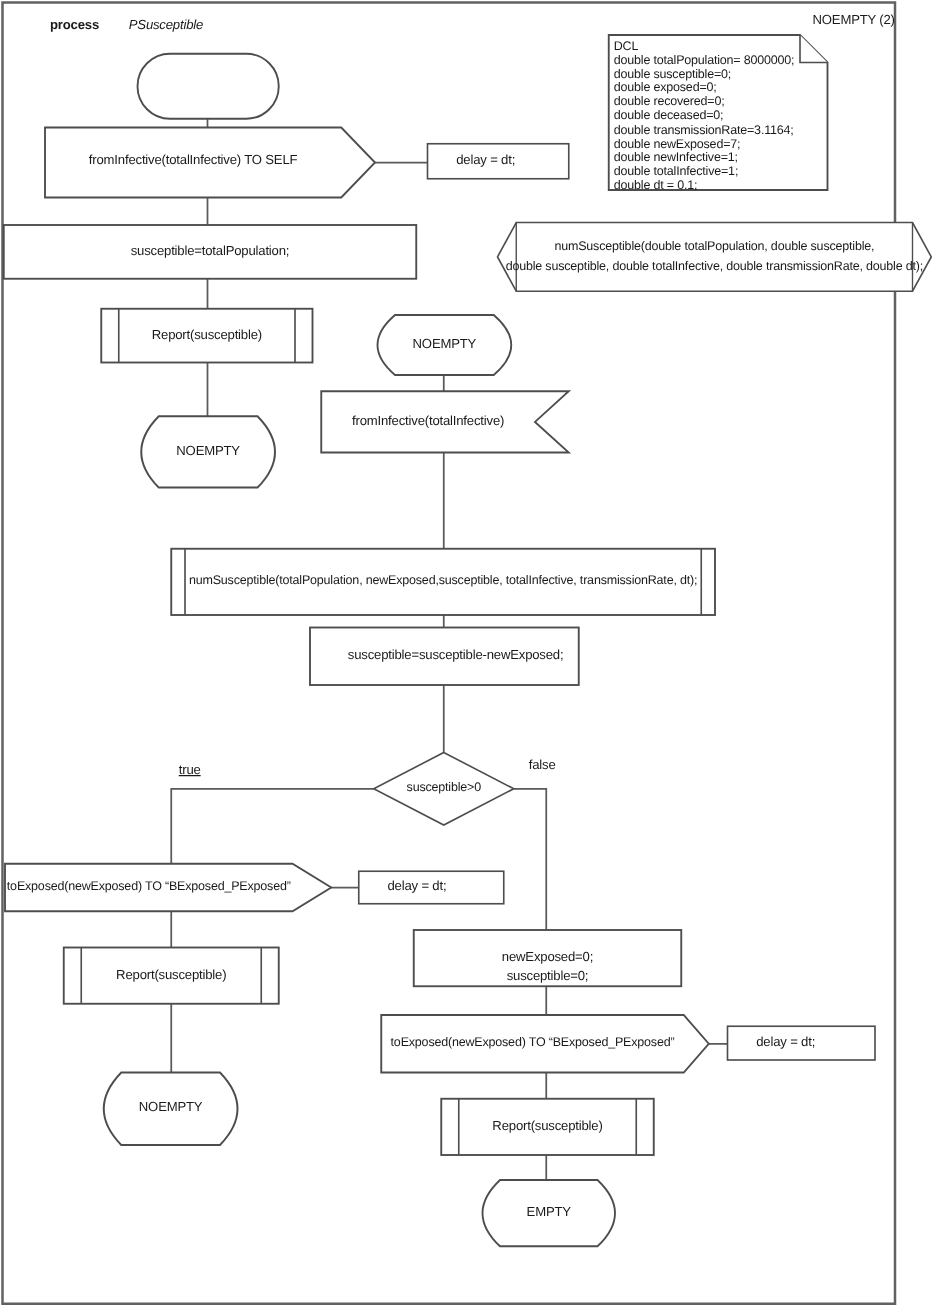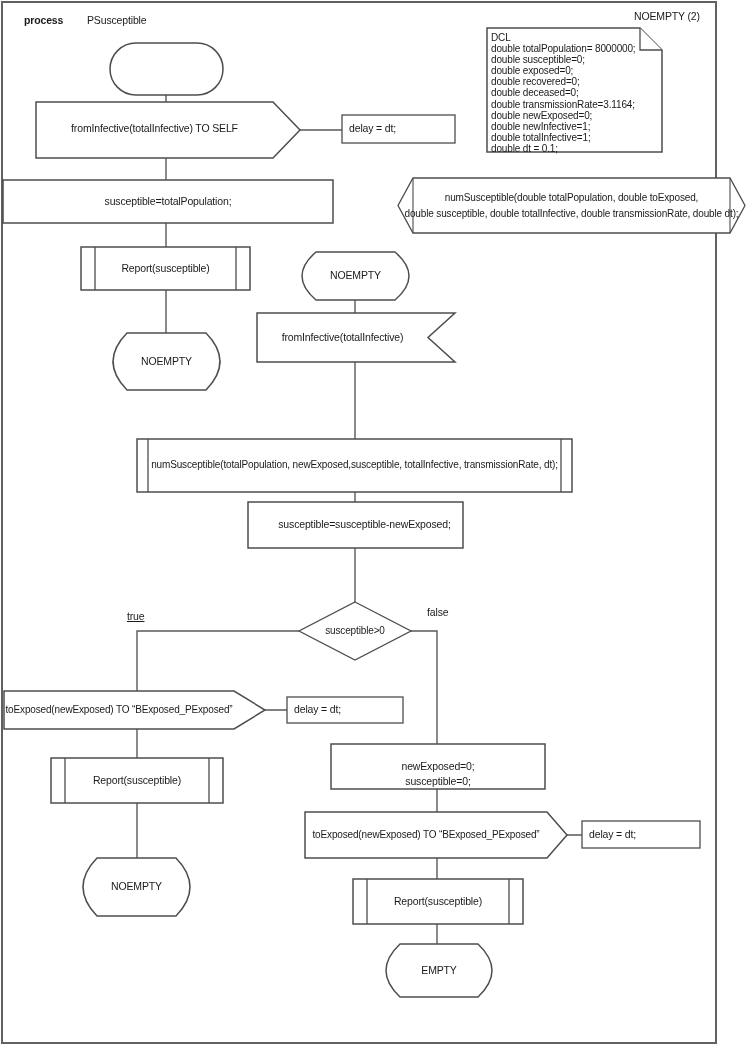--- a/index.html
+++ b/index.html
@@ -3,21 +3,21 @@
 <meta charset="utf-8">
 <style>
   html,body{margin:0;padding:0;background:#fff;}
   .page{position:relative;width:750px;height:1047px;background:#ffffff;
         font-family:"Liberation Sans",sans-serif;color:#1a1a1a;overflow:hidden;}
   .page svg{position:absolute;left:0;top:0;}
   .txt{position:absolute;display:flex;align-items:center;justify-content:center;
        text-align:center;font-size:10.5px;letter-spacing:-0.15px;white-space:nowrap;
        line-height:1.25;z-index:2;}
   .small{font-size:10px;}
-  .left{justify-content:flex-start;text-align:left;}
+  .left{justify-content:flex-start;text-align:left;margin-left:16px;}
   .col{flex-direction:column;}
   .bold{font-weight:700;}
   .dcl{position:absolute;left:491px;top:32px;z-index:2;font-size:10px;
        line-height:11.1px;letter-spacing:-0.15px;white-space:nowrap;}
 </style>
 </head>
 <body>
 
 <div class="page">
 
@@ -77,54 +77,54 @@
     <path d="M305 812 H547 L567 835 L547 858 H305 Z" fill="#fff" stroke="#4d4d4d" stroke-width="1.5"></path>
     <rect x="582" y="821" width="118" height="27" fill="#fff" stroke="#4d4d4d" stroke-width="1.3"></rect>
 
     <rect x="353" y="879" width="170" height="45" fill="#fff" stroke="#4d4d4d" stroke-width="1.5"></rect>
     <path d="M367 879 V924 M509 879 V924" stroke="#4d4d4d" stroke-width="1.3" fill="none"></path>
 
     <path d="M400 944 H478 Q506 970.5 478 997 H400 Q372 970.5 400 944 Z" fill="#fff" stroke="#4d4d4d" stroke-width="1.5"></path>
   </svg>
 
   <div class="txt left bold" style="left:24px;top:14px;width:60px;height:14px;">process</div>
-  <div class="txt left" style="left:87px;top:14px;width:120px;height:14px;">PSusceptible</div>
+  <div class="txt left" style="left:87px;top:14px;width:120px;height:14px;font-style:italic;">PSusceptible</div>
   <div class="txt left" style="left:634px;top:10px;width:80px;height:14px;">NOEMPTY (2)</div>
 
   <div class="dcl">
     <div>DCL</div>
     <div>double totalPopulation= 8000000;</div>
     <div>double susceptible=0;</div>
     <div>double exposed=0;</div>
     <div>double recovered=0;</div>
     <div>double deceased=0;</div>
     <div>double transmissionRate=3.1164;</div>
-    <div>double newExposed=0;</div>
+    <div>double newExposed=7;</div>
     <div>double newInfective=1;</div>
     <div>double totalInfective=1;</div>
     <div>double dt = 0.1;</div>
   </div>
 
   <div class="txt col small" style="left:398px;top:178px;width:347px;height:55px;line-height:16px;">
-    <div>numSusceptible(double totalPopulation, double toExposed,</div>
+    <div>numSusceptible(double totalPopulation, double susceptible,</div>
     <div>double susceptible, double totalInfective, double transmissionRate, double dt);</div>
   </div>
 
   <div class="txt" style="left:36px;top:102px;width:237px;height:53px;">fromInfective(totalInfective) TO SELF</div>
   <div class="txt left" style="left:349px;top:115px;width:100px;height:28px;">delay = dt;</div>
   <div class="txt" style="left:3px;top:180px;width:330px;height:43px;">susceptible=totalPopulation;</div>
   <div class="txt" style="left:81px;top:247px;width:169px;height:43px;">Report(susceptible)</div>
   <div class="txt" style="left:109px;top:333px;width:115px;height:57px;">NOEMPTY</div>
   <div class="txt" style="left:298px;top:252px;width:115px;height:48px;">NOEMPTY</div>
   <div class="txt" style="left:257px;top:313px;width:171px;height:49px;">fromInfective(totalInfective)</div>
   <div class="txt small" style="left:137px;top:439px;width:435px;height:53px;">numSusceptible(totalPopulation, newExposed,susceptible, totalInfective, transmissionRate, dt);</div>
   <div class="txt" style="left:248px;top:502px;width:233px;height:46px;">susceptible=susceptible-newExposed;</div>
   <div class="txt small" style="left:299px;top:602px;width:112px;height:58px;">susceptible&gt;0</div>
   <div class="txt left" style="left:127px;top:610px;width:40px;height:13px;text-decoration:underline;">true</div>
-  <div class="txt left" style="left:427px;top:606px;width:40px;height:13px;">false</div>
+  <div class="txt left" style="left:407px;top:606px;width:40px;height:13px;">false</div>
   <div class="txt small" style="left:4px;top:691px;width:230px;height:38px;">toExposed(newExposed) TO “BExposed_PExposed”</div>
   <div class="txt left" style="left:294px;top:697px;width:100px;height:26px;">delay = dt;</div>
   <div class="txt" style="left:51px;top:758px;width:172px;height:45px;">Report(susceptible)</div>
   <div class="txt" style="left:79px;top:858px;width:115px;height:58px;">NOEMPTY</div>
   <div class="txt col" style="left:331px;top:744px;width:214px;height:45px;line-height:15px;justify-content:flex-end;">
     <div>newExposed=0;</div>
     <div>susceptible=0;</div>
   </div>
   <div class="txt small" style="left:305px;top:812px;width:242px;height:46px;">toExposed(newExposed) TO “BExposed_PExposed”</div>
   <div class="txt left" style="left:589px;top:821px;width:100px;height:27px;">delay = dt;</div>

